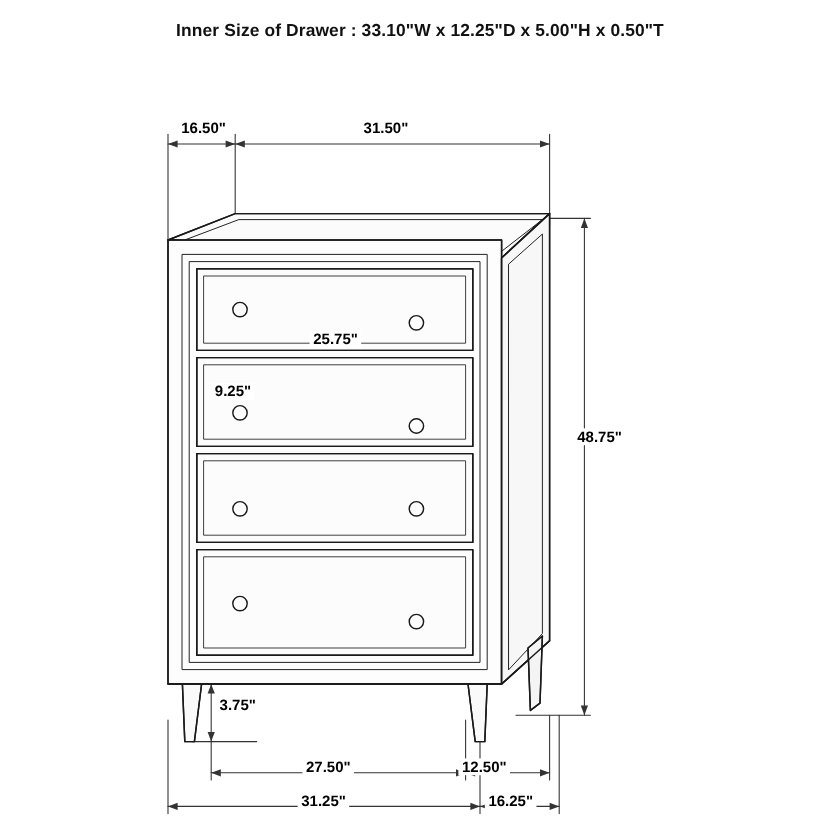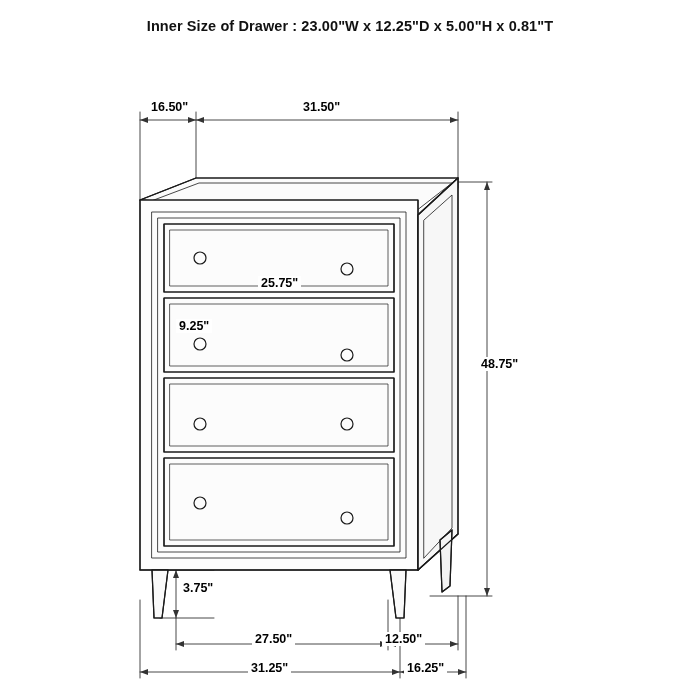--- a/index.html
+++ b/index.html
@@ -46,21 +46,21 @@
     padding: 0 3px;
     white-space: nowrap;
     line-height: 14px;
   }
 </style>
 </head>
 <body>
 
 <div id="root">
 
-  <div class="title">Inner Size of Drawer : 23.00"W x 12.25"D x 5.00"H x 0.81"T</div>
+  <div class="title">Inner Size of Drawer : 33.10"W x 12.25"D x 5.00"H x 0.50"T</div>
 
   <svg class="diagram" viewBox="0 0 700 700">
     <g fill="none" stroke="#1a1a1a" stroke-width="1.2" stroke-linejoin="round" stroke-linecap="round">
 
       <g stroke-width="0.9" stroke="#333">
 
         <line x1="140" y1="112" x2="140" y2="200"></line>
         <line x1="196" y1="112" x2="196" y2="178"></line>
         <line x1="458" y1="112" x2="458" y2="188"></line>
 

